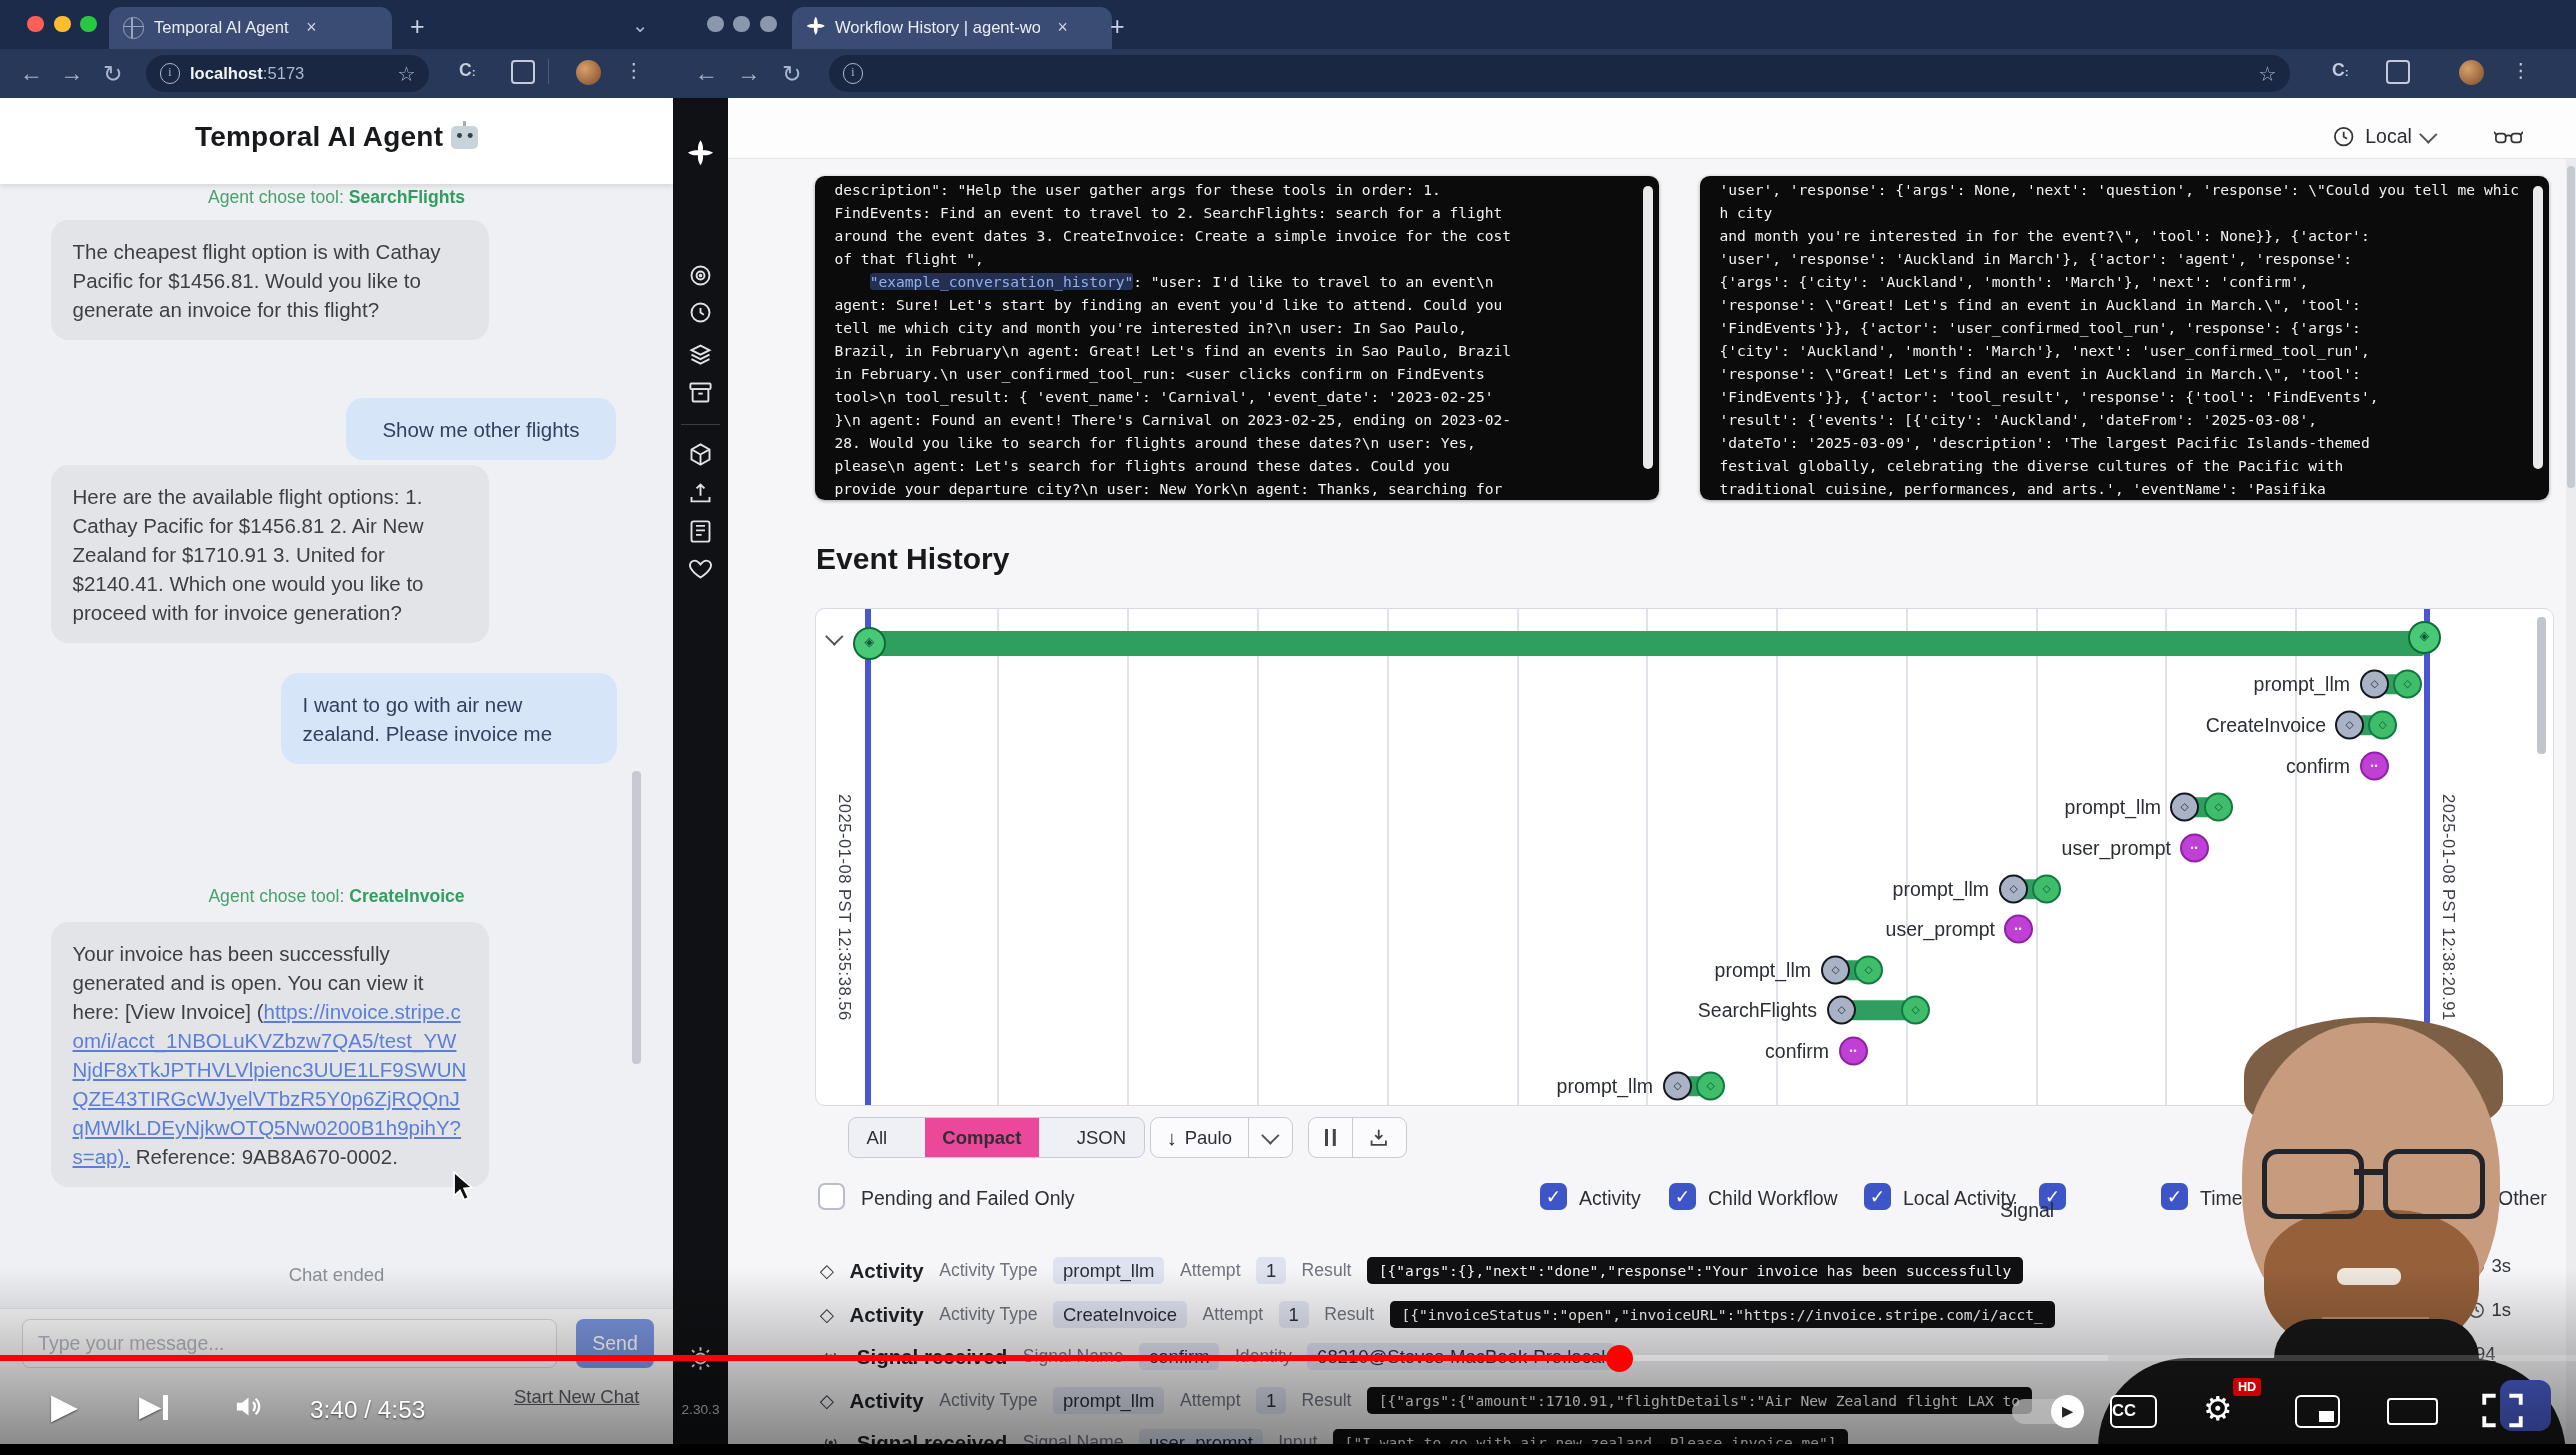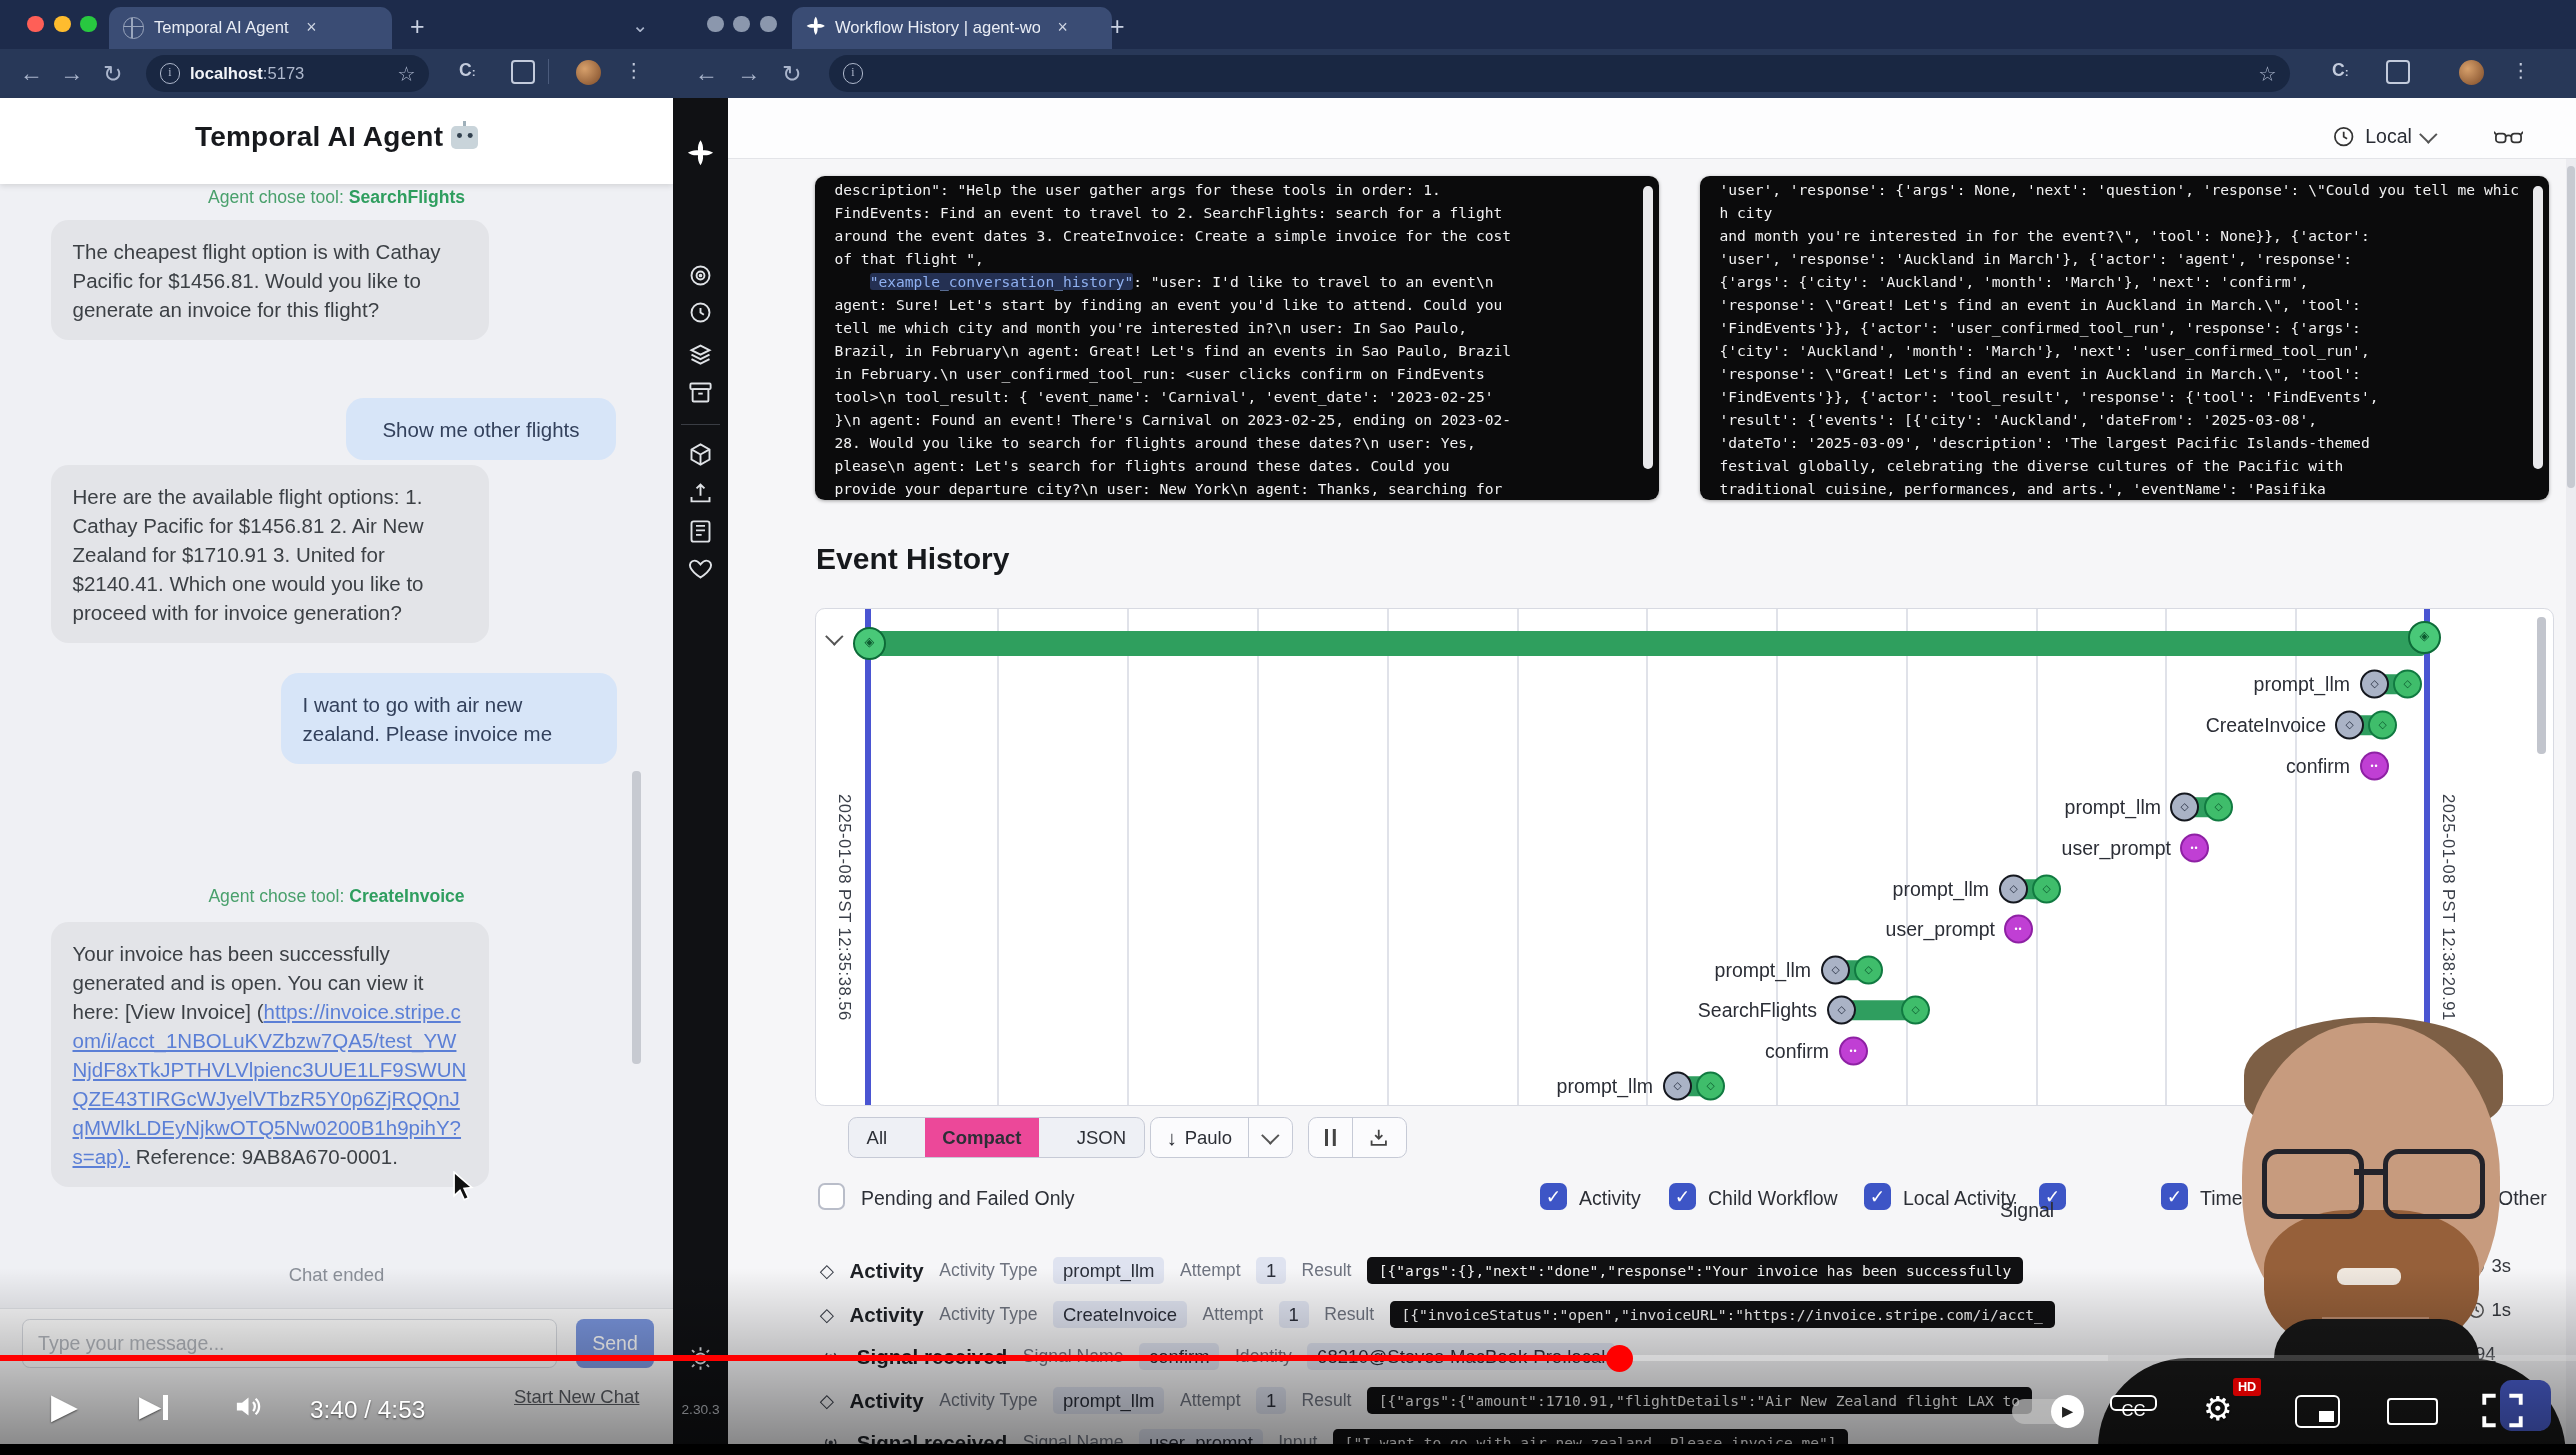--- a/index.html
+++ b/index.html
@@ -141,21 +141,21 @@
     <div class="abs chat-bg"></div>
     <div class="abs chat-header"></div>
     <div class="abs chat-title" style="left:0;top:121px;z-index:4;"><span>Temporal AI Agent</span><span class="robot"></span></div>
 
     <div class="abs caption" style="left:0;top:187px;"><span>Agent chose tool: </span><b>SearchFlights</b></div>
     <div class="abs bubble bub-grey" style="left:51px;top:220px;width:395px;">The cheapest flight option is with Cathay Pacific for $1456.81. Would you like to generate an invoice for this flight?</div>
     <div class="abs bubble bub-blue" style="left:346px;top:398px;width:227px;text-align:center;">Show me other flights</div>
     <div class="abs bubble bub-grey" style="left:51px;top:465px;width:395px;">Here are the available flight options: 1. Cathay Pacific for $1456.81 2. Air New Zealand for $1710.91 3. United for $2140.41. Which one would you like to proceed with for invoice generation?</div>
     <div class="abs bubble bub-blue" style="left:281px;top:673px;width:293px;">I want to go with air new zealand. Please invoice me</div>
     <div class="abs caption" style="left:0;top:886px;"><span>Agent chose tool: </span><b>CreateInvoice</b></div>
-    <div class="abs bubble bub-grey" style="left:51px;top:922px;width:395px;"><span>Your invoice has been successfully generated and is open. You can view it here: [View Invoice] (</span><a>https://invoice.stripe.com/i/acct_1NBOLuKVZbzw7QA5/test_YWNjdF8xTkJPTHVLVlpienc3UUE1LF9SWUNQZE43TIRGcWJyelVTbzR5Y0p6ZjRQQnJqMWlkLDEyNjkwOTQ5Nw0200B1h9pihY?s=ap).</a><span> Reference: 9AB8A670-0001.</span></div>
+    <div class="abs bubble bub-grey" style="left:51px;top:922px;width:395px;"><span>Your invoice has been successfully generated and is open. You can view it here: [View Invoice] (</span><a>https://invoice.stripe.com/i/acct_1NBOLuKVZbzw7QA5/test_YWNjdF8xTkJPTHVLVlpienc3UUE1LF9SWUNQZE43TIRGcWJyelVTbzR5Y0p6ZjRQQnJqMWlkLDEyNjkwOTQ5Nw0200B1h9pihY?s=ap).</a><span> Reference: 9AB8A670-0002.</span></div>
     <div class="abs chat-ended" style="left:0;top:1264px;">Chat ended</div>
     <div class="abs scrollthumb" style="left:632px;top:771px;width:8.8px;height:293px;"></div>
 
     <div class="abs inputbar"></div>
     <input class="abs msg-input" placeholder="Type your message..." style="">
     <button class="abs send-btn">Send</button>
     <div class="abs startnew" style="left:514px;top:1386px;">Start New Chat</div>
   </div>
 
   <div class="abs" style="left:673px;top:0;width:1903px;height:1456px;">
@@ -490,21 +490,21 @@
   <div class="abs vctl vicon" style="left:139px;top:1389px;font-size:29px;">▶<span style="display:inline-block;width:4.9px;height:25px;background:#fff;vertical-align:-3.9px;margin-left:2px;"></span></div>
   <div class="abs vctl" style="left:232px;top:1391px;"><svg width="33" height="31" viewBox="0 0 24 24" fill="#fff">
         <path d="M3 9v6h4l5 4V5L7 9z"></path>
         <path d="M15.5 8.5a5 5 0 0 1 0 7M17.5 6a8 8 0 0 1 0 12" stroke="#fff" stroke-width="1.8" fill="none"></path>
       </svg></div>
   <div class="abs vctl vtime" style="left:310px;top:1396px;">3:40 / 4:53</div>
 
   <div class="abs vctl" style="left:2012px;top:1399px;width:70px;height:25px;background:rgba(190,190,190,.75);border-radius:12.7px;">
     <span class="abs" style="left:39px;top:-3.9px;width:33px;height:33px;background:#fff;border-radius:50%;color:#222;font-size:14.6px;text-align:center;line-height:33px;">▶</span>
   </div>
-  <div class="abs vctl" style="left:2110px;top:1395px;width:47px;height:16px;border:2.9px solid #fff;border-radius:5.9px;box-sizing:border-box;color:#fff;font-size:16.6px;font-weight:normal;text-align:center;line-height:27px;">CC</div>
+  <div class="abs vctl" style="left:2110px;top:1395px;width:47px;height:33px;border:2.9px solid #fff;border-radius:5.9px;box-sizing:border-box;color:#fff;font-size:16.6px;font-weight:bold;text-align:left;line-height:27px;">CC</div>
   <div class="abs vctl vicon" style="left:2203px;top:1389px;font-size:33px;">⚙</div>
   <div class="abs" style="left:2233px;top:1378px;background:#c00;color:#fff;font-size:12.7px;font-weight:bold;padding:2px 4.9px;border-radius:2.9px;z-index:51;">HD</div>
   <div class="abs vctl" style="left:2295px;top:1395px;width:45px;height:33px;border:2.9px solid #fff;border-radius:5.9px;box-sizing:border-box;">
       <span class="abs" style="right:3.9px;bottom:3.9px;width:15.6px;height:10.7px;background:#fff;"></span>
     </div>
   <div class="abs vctl" style="left:2387px;top:1398px;width:51px;height:27px;border:2.9px solid #fff;border-radius:3.9px;box-sizing:border-box;"></div>
   <div class="abs vctl" style="left:2482px;top:1393px;"><svg width="41" height="35" viewBox="0 0 36 30" fill="none" stroke="#fff" stroke-width="3.4">
         <path d="M2 10V2h10M24 2h10v8M34 20v8H24M12 28H2v-8"></path>
       </svg></div>
 

